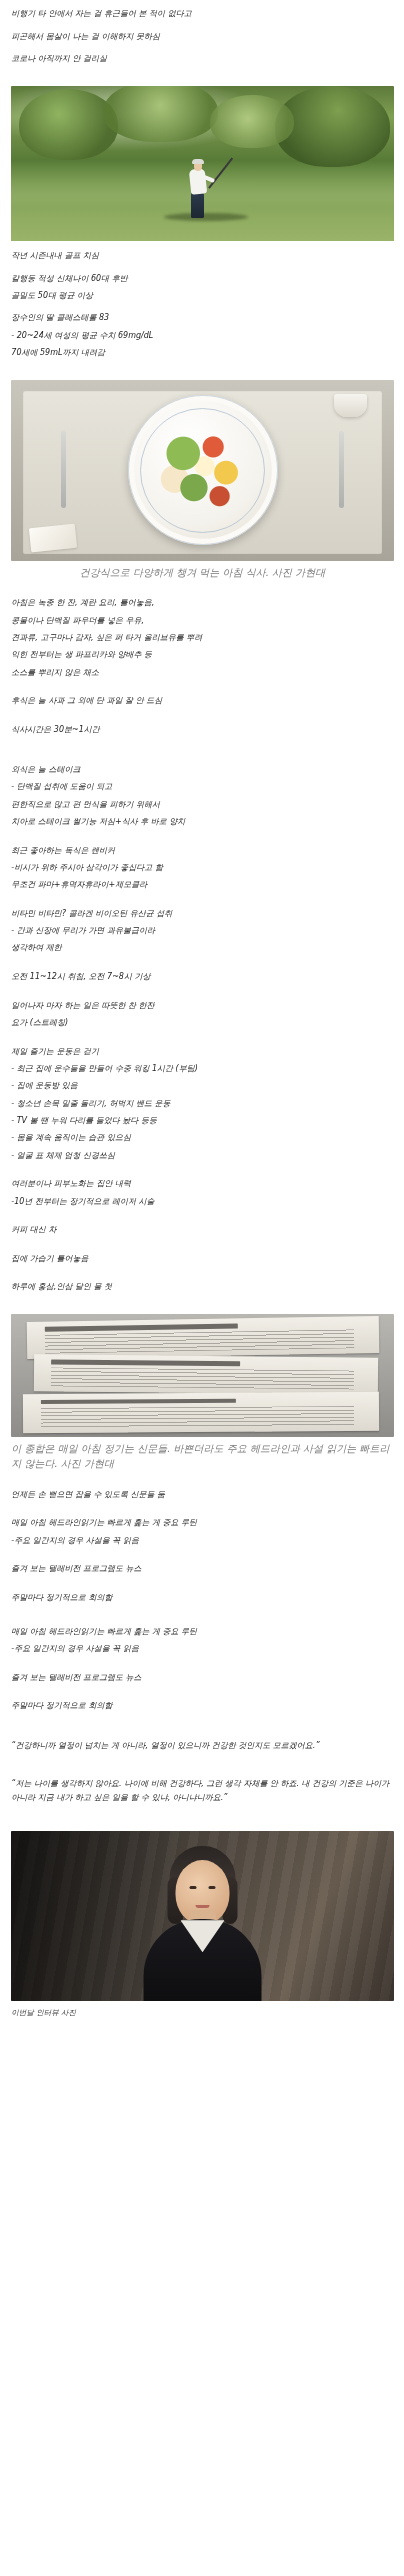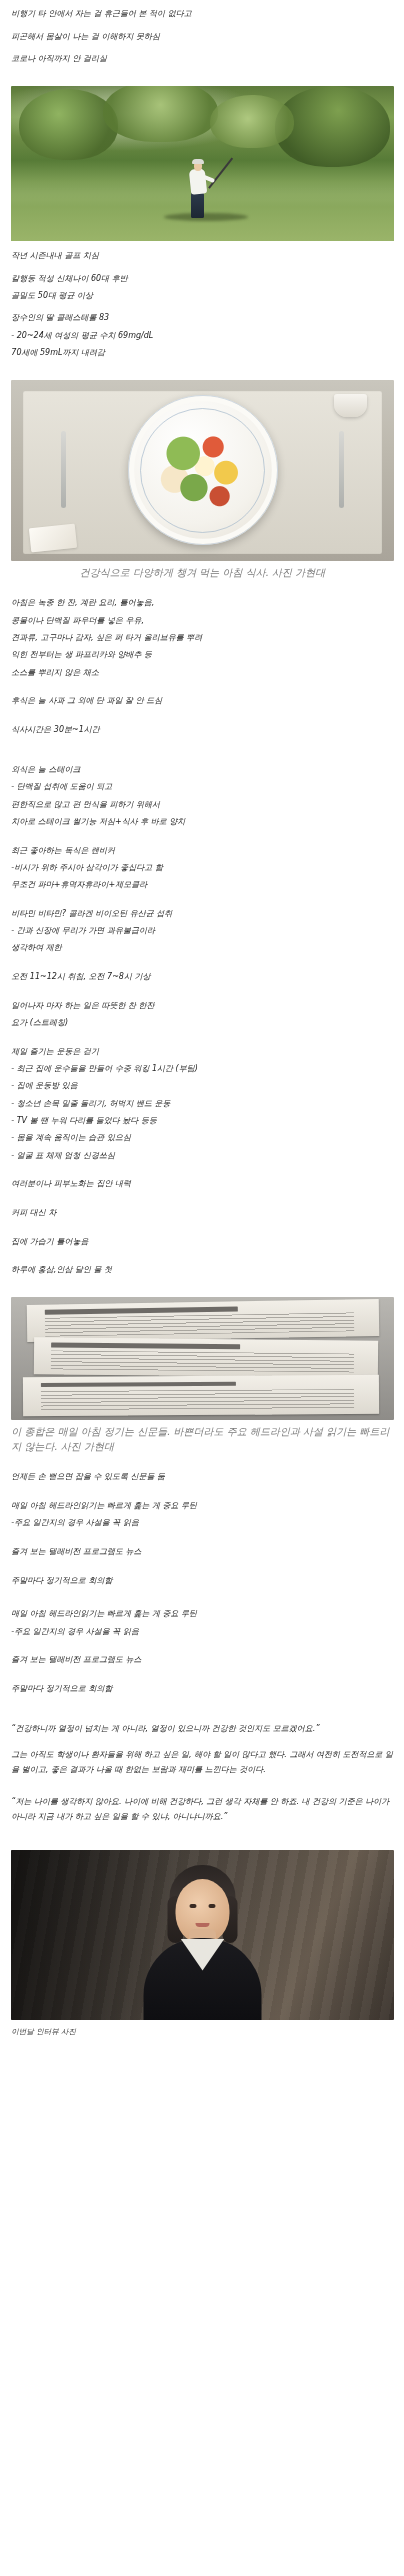--- a/index.html
+++ b/index.html
@@ -430,20 +430,21 @@
     <div class="gap-md"></div>
     <p class="line">제일 즐기는 운동은 걷기</p>
     <p class="line">- 최근 집에 운수들을 만들어 수중 워킹 1시간 (부팀)</p>
     <p class="line">- 집에 운동방 있음</p>
     <p class="line">- 청소년 손목 밑줄 돌리기, 허벅지 밴드 운동</p>
     <p class="line">- TV 볼 땐 누워 다리를 들었다 놨다 등등</p>
     <p class="line">- 몸을 계속 움직이는 습관 있으심</p>
     <p class="line">- 얼굴 표 체제 엄청 신경쓰심</p>
     <div class="gap-md"></div>
     <p class="line">여러분이나 피부노화는 집안 내력</p>
+    <p class="line">-10년 전부터는 장기적으로 레이저 시술</p>
     <div class="gap-md"></div>
     <p class="line">커피 대신 차</p>
     <div class="gap-md"></div>
     <p class="line">집에 가습기 틀어놓음</p>
     <div class="gap-md"></div>
     <p class="line">하루에 홍삼,인삼 달인 물 첫</p>
   </section>
 
   <div class="gap-md"></div>
 
@@ -478,21 +479,20 @@
     <p class="line">즐겨 보는 텔레비전 프로그램도 뉴스</p>
     <div class="gap-md"></div>
     <p class="line">주말마다 정기적으로 회의함</p>
   </section>
 
   <div class="gap-lg"></div>
 
   <section class="block">
     <p class="quote">“건강하니까 열정이 넘치는 게 아니라, 열정이 있으니까 건강한 것인지도 모르겠어요.”</p>
     <div class="gap-sm"></div>
-    <p class="lead">그는 아직도 학생이나 환자들을 위해 하고 싶은 일, 해야 할 일이 많다고 했다. 그래서 여전히 도전적으로 일을 벌이고, 좋은 결과가 나올 때 한없는 보람과 재미를 느낀다는 것이다.</p>
     <div class="gap-md"></div>
     <p class="quote">“저는 나이를 생각하지 않아요. 나이에 비해 건강하다, 그런 생각 자체를 안 하죠. 내 건강의 기준은 나이가 아니라 지금 내가 하고 싶은 일을 할 수 있냐, 아니냐니까요.”</p>
   </section>
 
   <div class="gap-lg"></div>
 
   <figure class="block" style="margin:0;">
     <div class="photo photo-portrait">
       <div class="bgwall"></div>
       <div class="person">

